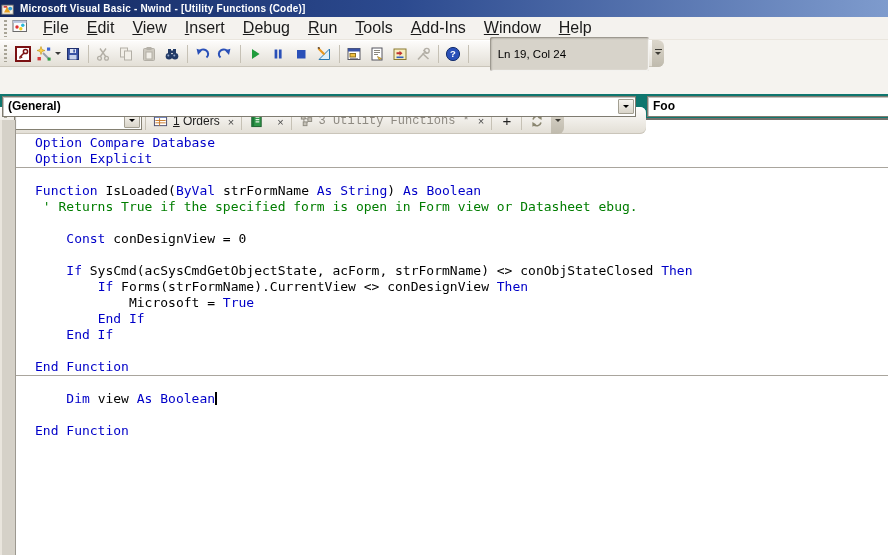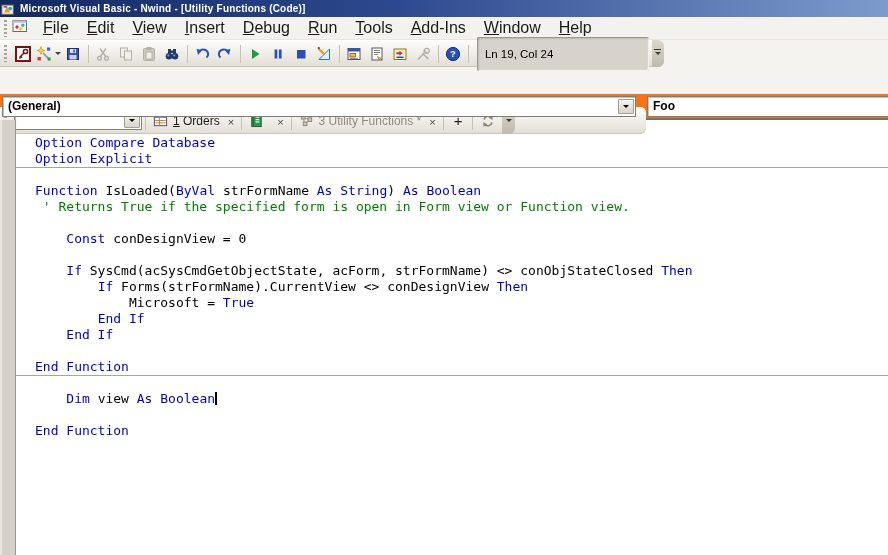--- a/index.html
+++ b/index.html
@@ -36,21 +36,21 @@
   }
   .toolbar-widget { width: 664px; }
   .tabbar-widget  { width: 646px; margin-top: 40px; }
   .tbtn { border: none; background: transparent; min-width: 23px; height: 23px;
     display: inline-flex; align-items: center; justify-content: center; padding: 0 1px; }
   .tbtn svg { display: block; }
   .tsep { width: 1px; height: 18px; background: #c6c1b5; margin: 0 3px; flex: none; }
   .dd-arrow { width: 0; height: 0; border: 3px solid transparent; border-top-color: #3a3a3a;
     margin: 3px 0 0 3px; }
   .status-box {
-    width: 178px; height: 34px; margin-left: 5px; padding: 0 8px;
+    width: 178px; height: 34px; margin-left: 18px; padding: 0 8px;
     background: #d7d3ca; border-radius: 2px;
     box-shadow: inset 1px 1px 2px rgba(85,80,70,.6), inset -1px -1px 1px #fdfcfa;
     display: flex; align-items: center; font-size: 11.5px; color: #000;
   }
   .overflow-btn {
     width: 13px; height: 27px; margin-left: 3px; border: none;
     background: linear-gradient(#dcd7cc, #bfbaad); border-radius: 0 6px 6px 0;
     display: inline-flex; flex-direction: column; align-items: center; justify-content: center;
   }
   .overflow-btn .bar { width: 7px; height: 1.5px; background: #3d3b35; margin-bottom: 2px; }
@@ -64,27 +64,27 @@
   }
   .arrow-btn {
     width: 16px; height: 15px; margin-right: 1px;
     background: linear-gradient(#f7f5f0, #d9d4c9);
     border: 1px solid #a39f92; border-radius: 1px;
     display: inline-flex; align-items: center; justify-content: center;
   }
   .arrow-btn .tri { width: 0; height: 0; border: 3.5px solid transparent; border-top-color: #000; margin-top: 3px; }
   .tab { display: flex; align-items: center; padding: 0 4px; font-size: 12px; color: #1c1c1c; }
   .tab .icon { margin-right: 5px; display: inline-flex; }
-  .tab.disabled { color: #8e8a82; }
+  .tab.disabled { color: #8e8a82; font-family: Liberation Mono, monospace; }
   .tab-close { font-size: 11px; color: #4a4a4a; margin-left: 8px; align-self: flex-start; padding-top: 3px; }
   .plus-btn { border: none; background: transparent; font-size: 15px; color: #222; padding: 0 7px; }
 
   
   .combo-row {
-    height: 26px; background: #f97316; display: flex; align-items: center;
+    height: 26px; background: #0f766e; display: flex; align-items: center;
     padding: 2px 0 2px 2px; border-bottom: 2px solid #73706a;
   }
   .combo {
     height: 21px; background: #fff; border: 1px solid #7f7b70;
     box-shadow: inset 1px 1px 0 rgba(90,85,75,.35);
     display: flex; align-items: center; justify-content: space-between;
   }
   .combo .val { font-weight: bold; font-size: 12px; color: #000; padding: 0 5px; white-space: nowrap; }
   .combo-object { width: 634px; }
   .combo-proc { flex: 1; margin-left: 11px; border-right: none; }
@@ -406,21 +406,21 @@
   </div>
 </div>
 
 <div class="code-area">
   <div class="margin-bar"></div>
   <div class="code-content">
       <div class="code-line"><span class="k">Option Compare Database</span></div>
       <div class="code-line sep-below"><span class="k">Option Explicit</span></div>
       <div class="code-line"></div>
       <div class="code-line"><span class="k">Function </span><span class="n">IsLoaded(</span><span class="k">ByVal </span><span class="n">strFormName </span><span class="k">As String</span><span class="n">) </span><span class="k">As Boolean</span></div>
-      <div class="code-line"><span class="c"> ' Returns True if the specified form is open in Form view or Function view.</span></div>
+      <div class="code-line"><span class="c"> ' Returns True if the specified form is open in Form view or Datasheet ebug.</span></div>
       <div class="code-line"></div>
       <div class="code-line"><span class="n">    </span><span class="k">Const </span><span class="n">conDesignView = 0</span></div>
       <div class="code-line"></div>
       <div class="code-line"><span class="n">    </span><span class="k">If </span><span class="n">SysCmd(acSysCmdGetObjectState, acForm, strFormName) &lt;&gt; conObjStateClosed </span><span class="k">Then</span></div>
       <div class="code-line"><span class="n">        </span><span class="k">If </span><span class="n">Forms(strFormName).CurrentView &lt;&gt; conDesignView </span><span class="k">Then</span></div>
       <div class="code-line"><span class="n">            Microsoft = </span><span class="k">True</span></div>
       <div class="code-line"><span class="n">        </span><span class="k">End If</span></div>
       <div class="code-line"><span class="n">    </span><span class="k">End If</span></div>
       <div class="code-line"></div>
       <div class="code-line sep-below"><span class="k">End Function</span></div>

